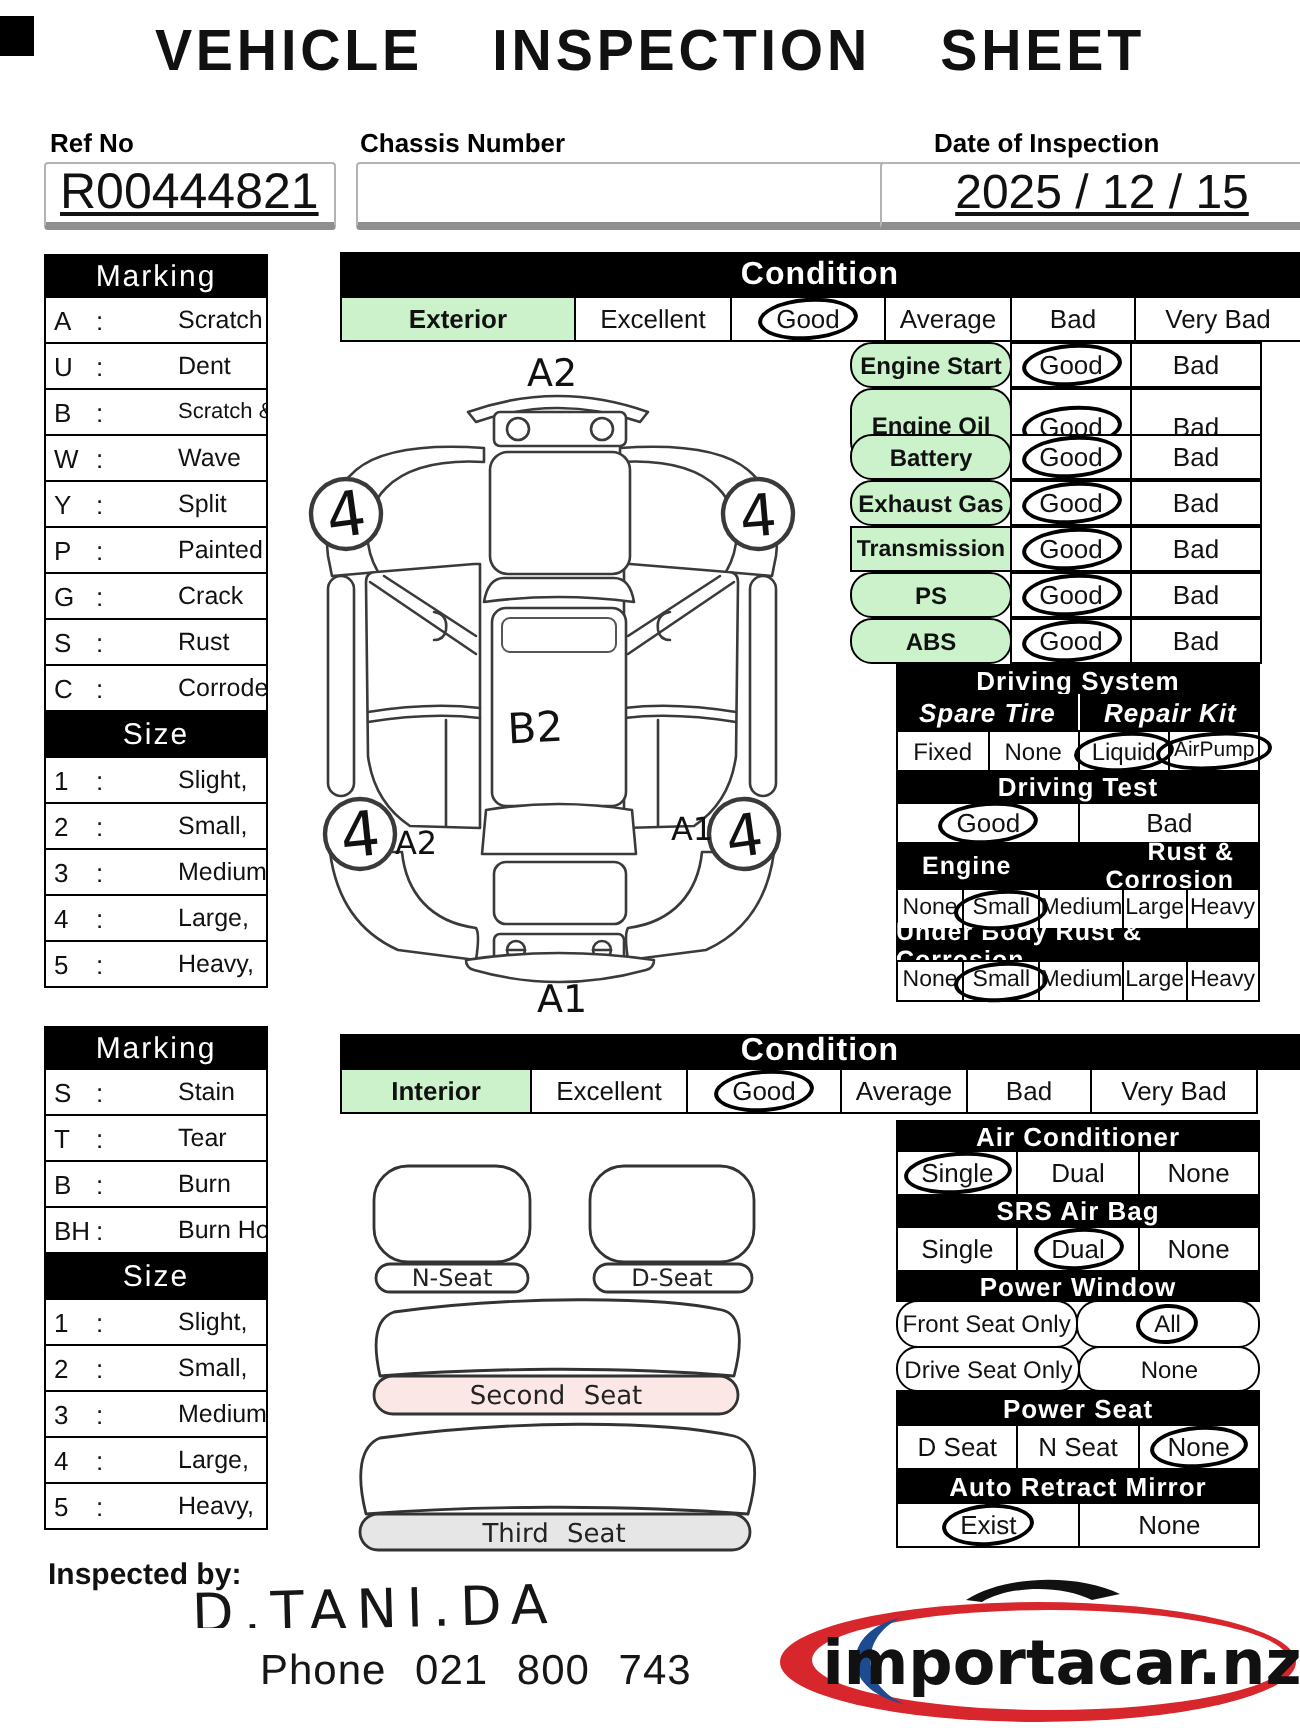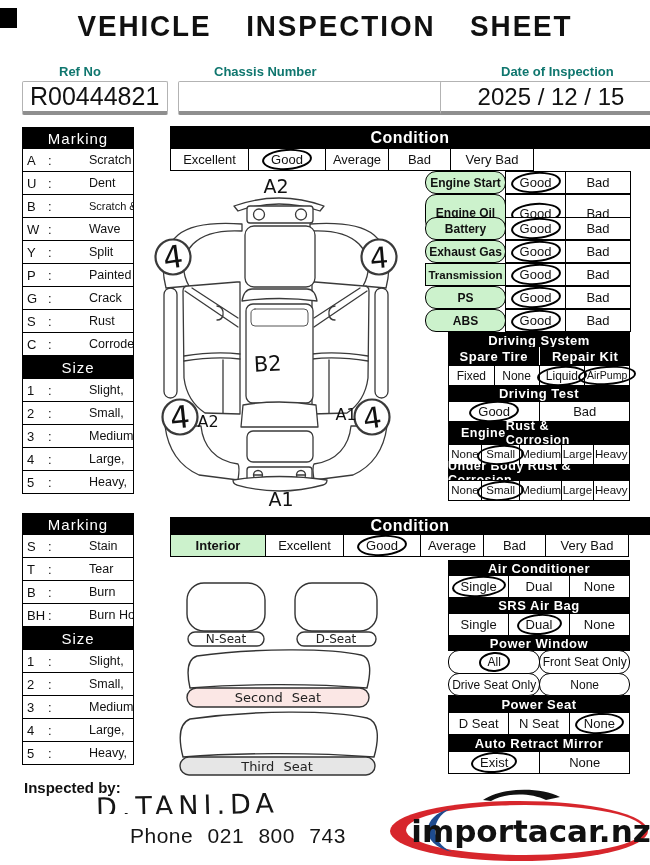--- a/index.html
+++ b/index.html
@@ -8,30 +8,30 @@
   }
   html,body{margin:0;padding:0;background:#f0f0f0;}
   .sheet{
     position:relative;width:650px;height:865px;background:#fff;margin:0 auto;
     font-family:"Liberation Sans",sans-serif;color:#111;overflow:hidden;
   }
   .abs{position:absolute;}
   .corner{left:0;top:8px;width:17px;height:20px;background:#000;}
   .title{left:0;right:0;top:10px;text-align:center;font-size:29px;font-weight:bold;
     letter-spacing:2px;word-spacing:26px;transform:scaleX(.96);}
-  .flabel{font-size:13px;font-weight:bold;color:#0f766e;margin-left:34px;}
+  .flabel{font-size:13px;font-weight:bold;color:#000000;}
   .fbox{top:81px;height:34px;border:1px solid #b3b3b3;border-bottom:4px solid #8f8f8f;
     border-radius:2px;background:#fff;box-sizing:border-box;}
-  .fval{font-size:25px;line-height:29px;padding-left:7px;white-space:nowrap;}
+  .fval{font-size:25px;line-height:29px;padding-left:7px;white-space:nowrap;text-decoration:underline;}
   .dateval{font-size:24px;text-align:center;padding-left:2px;}
   
   .bar{background:var(--bar-bg);color:#fff;font-weight:bold;display:flex;
     align-items:center;justify-content:center;font-size:13px;letter-spacing:.5px;box-sizing:border-box;}
   .bar.big{font-size:16px;}
-  .bar.split{justify-content:space-between;padding:12px 13px;}
+  .bar.split{justify-content:space-between;padding:12px 13px;text-align:right;}
   
   .r{display:flex;}
   .c{border:1px solid #000;background:#fff;display:flex;align-items:center;justify-content:center;
     box-sizing:border-box;font-size:13px;height:100%;overflow:visible;}
   .c + .c{margin-left:-1px;}
   .green{background:var(--label-green);font-weight:bold;}
   .fs12{font-size:12px;} .fs11{font-size:11.5px;} .fs125{font-size:12px;border-radius:11px;}
   .opt{position:relative;display:inline-block;line-height:1;}
   .opt.circled::after{content:"";position:absolute;top:-4px;bottom:-4px;left:-9px;right:-9px;
     border:2.6px solid #000;border-radius:50%;transform:rotate(-4deg);pointer-events:none;}
@@ -41,21 +41,21 @@
     align-items:center;justify-content:center;letter-spacing:1px;}
   .lrow{height:24px;border:1px solid #000;margin-top:-1px;display:flex;align-items:center;
     padding-left:4px;font-size:13px;background:#fff;box-sizing:border-box;white-space:nowrap;overflow:hidden;}
   .lcode{display:inline-block;width:21px;flex:none;}
   .lcolon{display:inline-block;width:9px;flex:none;}
   .ldesc{font-size:12.5px;margin-left:32px;}
   
   .stack{width:205px;}
   .stack > *{margin-top:-1px;margin-left:23px;}
   .stack > *:first-child{margin-top:0;}
-  .barpair{display:flex;}
+  .barpair{display:flex;font-style:italic;}
   .barpair .bar{height:100%;}
   
   .inspected{font-size:15px;font-weight:bold;}
   .signature-clip{width:240px;height:25px;overflow:hidden;}
   .signature{font-family:"DejaVu Sans",sans-serif;font-size:27px;letter-spacing:5px;
     transform:rotate(-1.5deg);color:#161616;white-space:nowrap;}
   .phone{font-size:21px;color:#161616;word-spacing:8px;letter-spacing:.5px;}
   svg text{font-family:"DejaVu Sans",sans-serif;}
   .hand{fill:#111;}
 </style>
@@ -152,20 +152,23 @@
       </div>
     <div class="lrow">
         <span class="lcode">5</span>
         <span class="lcolon">:</span>
         <span class="ldesc">Heavy,</span>
       </div>
   </div>
 
   <div class="abs bar big" style="left:170px;top:126px;width:480px;height:23px">Condition</div>
   <div class="abs r" style="left:170px;top:148px;height:23px">
+    <div class="c green" style="width:118px">
+        <span>Exterior</span>
+      </div>
     <div class="c" style="width:79px">
         <span class="opt">Excellent</span>
       </div>
     <div class="c" style="width:78px">
         <span class="opt circled">Good</span>
       </div>
     <div class="c" style="width:64px">
         <span class="opt">Average</span>
       </div>
     <div class="c" style="width:63px">
@@ -467,25 +470,25 @@
         </div>
       <div class="c" style="width:69px">
           <span class="opt circled">Dual</span>
         </div>
       <div class="c" style="width:69px">
           <span class="opt">None</span>
         </div>
     </div>
     <div class="bar" style="height:16px">Power Window</div>
     <div class="r" style="height:24px">
+      <div class="c fs125" style="width:102px">
+          <span class="opt">Front Seat Only</span>
+        </div>
       <div class="c fs125" style="width:104px">
           <span class="opt circled">All</span>
-        </div>
-      <div class="c fs125" style="width:102px">
-          <span class="opt">Front Seat Only</span>
         </div>
     </div>
     <div class="r" style="height:23px">
       <div class="c fs125" style="width:104px">
           <span class="opt">Drive Seat Only</span>
         </div>
       <div class="c fs125" style="width:102px">
           <span class="opt">None</span>
         </div>
     </div>

